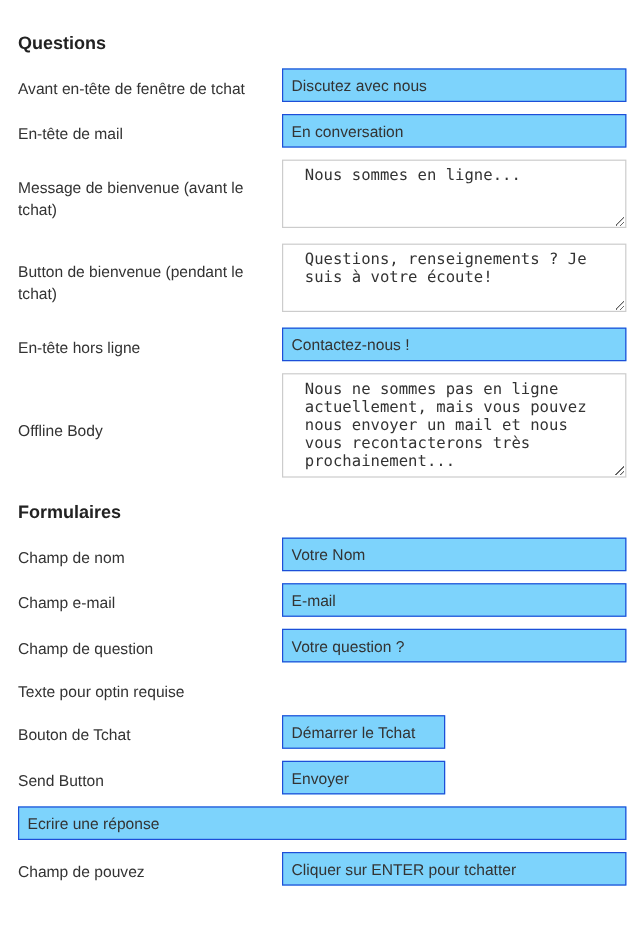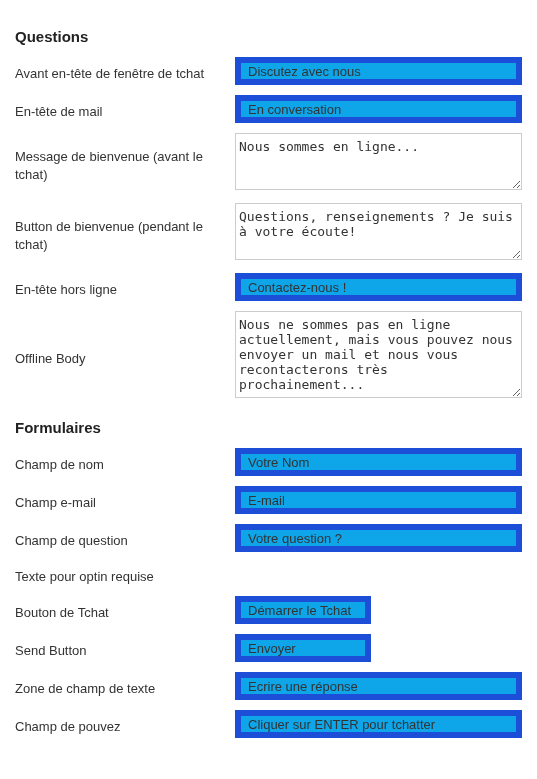--- a/index.html
+++ b/index.html
@@ -41,30 +41,30 @@
       line-height: 1.4;
     }
 
     .form-control {
       flex: 1;
     }
 
     .form-control input[type="text"] {
       width: 100%;
       padding: 5px 7px;
-      border: 6px solid #1d4ed8;
+      border: 1px solid #1d4ed8;
       font-size: 13px;
       color: #333;
-      background: #0ea5e9;
+      background: #7dd3fc;
       height: 28px;
     }
 
     .form-control textarea {
       width: 100%;
-      padding: 5px 3px;
+      padding: 5px 18px;
       border: 1px solid #ccc;
       font-size: 13px;
       color: #333;
       background: #fff;
       resize: vertical;
     }
 
     .form-control input[type="text"].short {
       width: 136px;
     }
@@ -154,21 +154,20 @@
   </div>
 
   <div class="form-row">
     <div class="form-label">Send Button</div>
     <div class="form-control">
       <input type="text" class="short" value="Envoyer" style="">
     </div>
   </div>
 
   <div class="form-row">
-    <div class="form-label">Zone de champ de texte</div>
     <div class="form-control">
       <input type="text" value="Ecrire une réponse" style="">
     </div>
   </div>
 
   <div class="form-row">
     <div class="form-label">Champ de pouvez</div>
     <div class="form-control">
       <input type="text" value="Cliquer sur ENTER pour tchatter" style="">
     </div>

